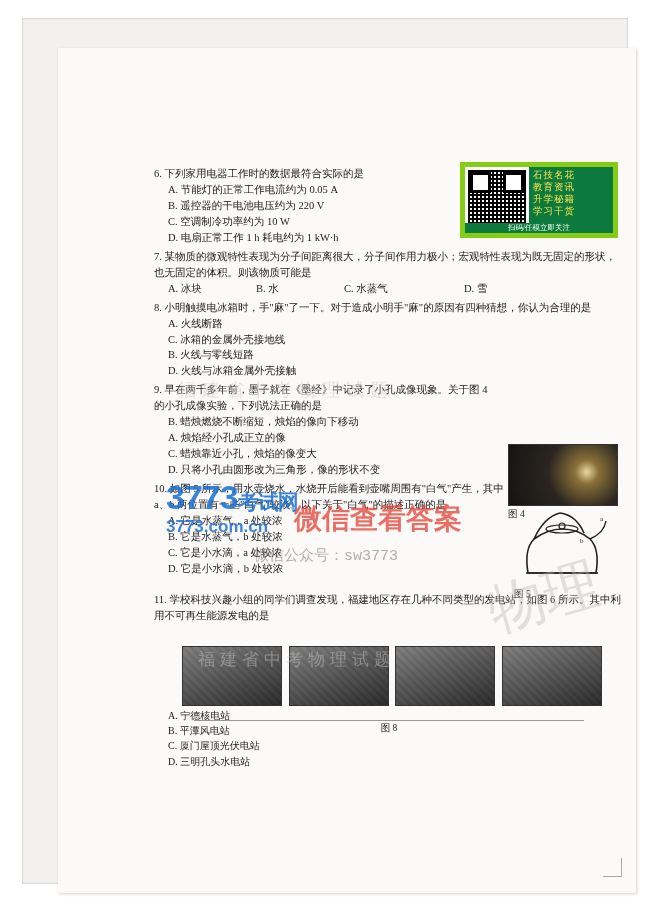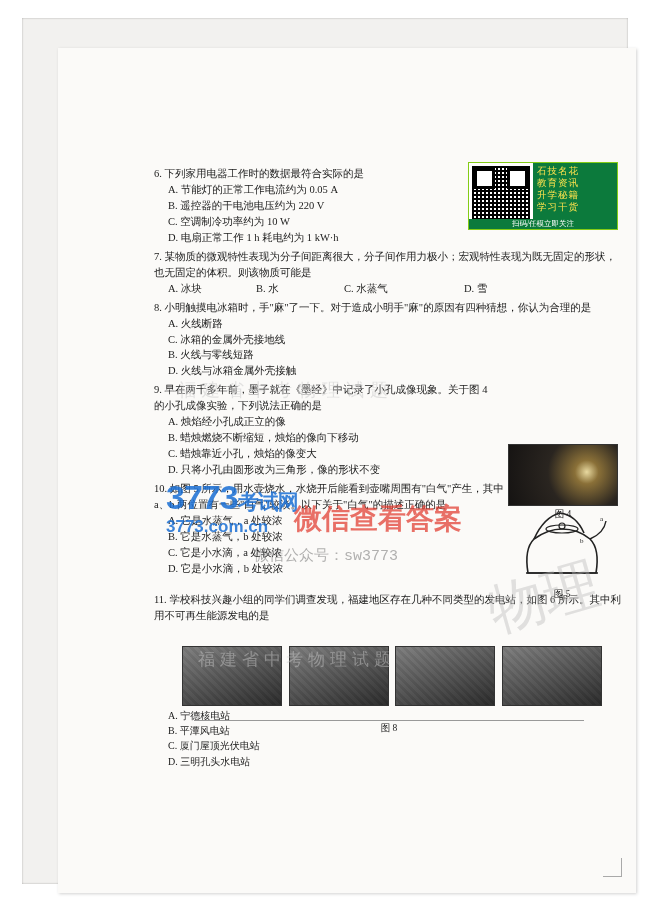--- a/index.html
+++ b/index.html
@@ -66,21 +66,21 @@
   .w120 { width: 120px; }
 
   
   .ad-block {
     position: absolute;
     right: 6px;
     top: -4px;
     width: 148px;
     height: 66px;
     display: flex;
-    border: 1px solid #84cc16;
+    border: 5px solid #84cc16;
     background: #ffffff;
   }
   .qr {
     width: 58px;
     height: 58px;
     margin: 3px;
     background:
       repeating-linear-gradient(90deg, #000 0 2px, #fff 2px 4px),
       repeating-linear-gradient(0deg, #000 0 2px, #fff 2px 4px);
     background-blend-mode: multiply;
@@ -111,21 +111,21 @@
     width: 100%;
     background: #0c7a3c;
     color: #fff;
     font-size: 7.5px;
     text-align: center;
     line-height: 10px;
     height: 10px;
   }
 
   
-  .fig-wrap { position: absolute; text-align: center; font-size: 9.5px; }
+  .fig-wrap { position: absolute; text-align: left; font-size: 9.5px; }
   .fig-cap { margin-top: 1px; }
   .photo {
     background: #555;
     background-image:
       linear-gradient(160deg, rgba(255,255,255,0.22), rgba(0,0,0,0.5)),
       repeating-linear-gradient(45deg, rgba(255,255,255,0.05) 0 3px, rgba(0,0,0,0.05) 3px 6px);
     border: 1px solid #333;
   }
   #fig4 { right: 6px; top: 62px; }
   #fig4 .photo { width: 108px; height: 60px;
@@ -309,22 +309,22 @@
       <div class="q" style="min-height:92px;">
         <div class="fig-wrap" id="fig4">
           <div class="photo"></div>
           <div class="fig-cap">图 4</div>
         </div>
         <div class="q-head" style="width:340px;">
           <span>9.</span>
           <span>早在两千多年前，墨子就在《墨经》中记录了小孔成像现象。关于图 4 的小孔成像实验，下列说法正确的是</span>
         </div>
         <div class="opts" style="width:340px;">
+          <div class="opt-line">B. 蜡烛燃烧不断缩短，烛焰的像向下移动</div>
           <div class="opt-line">A. 烛焰经小孔成正立的像</div>
-          <div class="opt-line">B. 蜡烛燃烧不断缩短，烛焰的像向下移动</div>
           <div class="opt-line">C. 蜡烛靠近小孔，烛焰的像变大</div>
           <div class="opt-line">D. 只将小孔由圆形改为三角形，像的形状不变</div>
         </div>
       </div>
 
       <div class="q" style="min-height:108px;">
         <div class="fig-wrap" id="fig5">
           <svg class="kettle" viewBox="0 0 96 82">
             <path d="M14 74 Q10 50 20 40 Q34 30 48 30 Q64 30 76 40 Q86 50 82 74 Z" fill="none" stroke="#222" stroke-width="1.6"></path>
             <path d="M20 40 Q30 18 46 14" fill="none" stroke="#222" stroke-width="1.6"></path>

